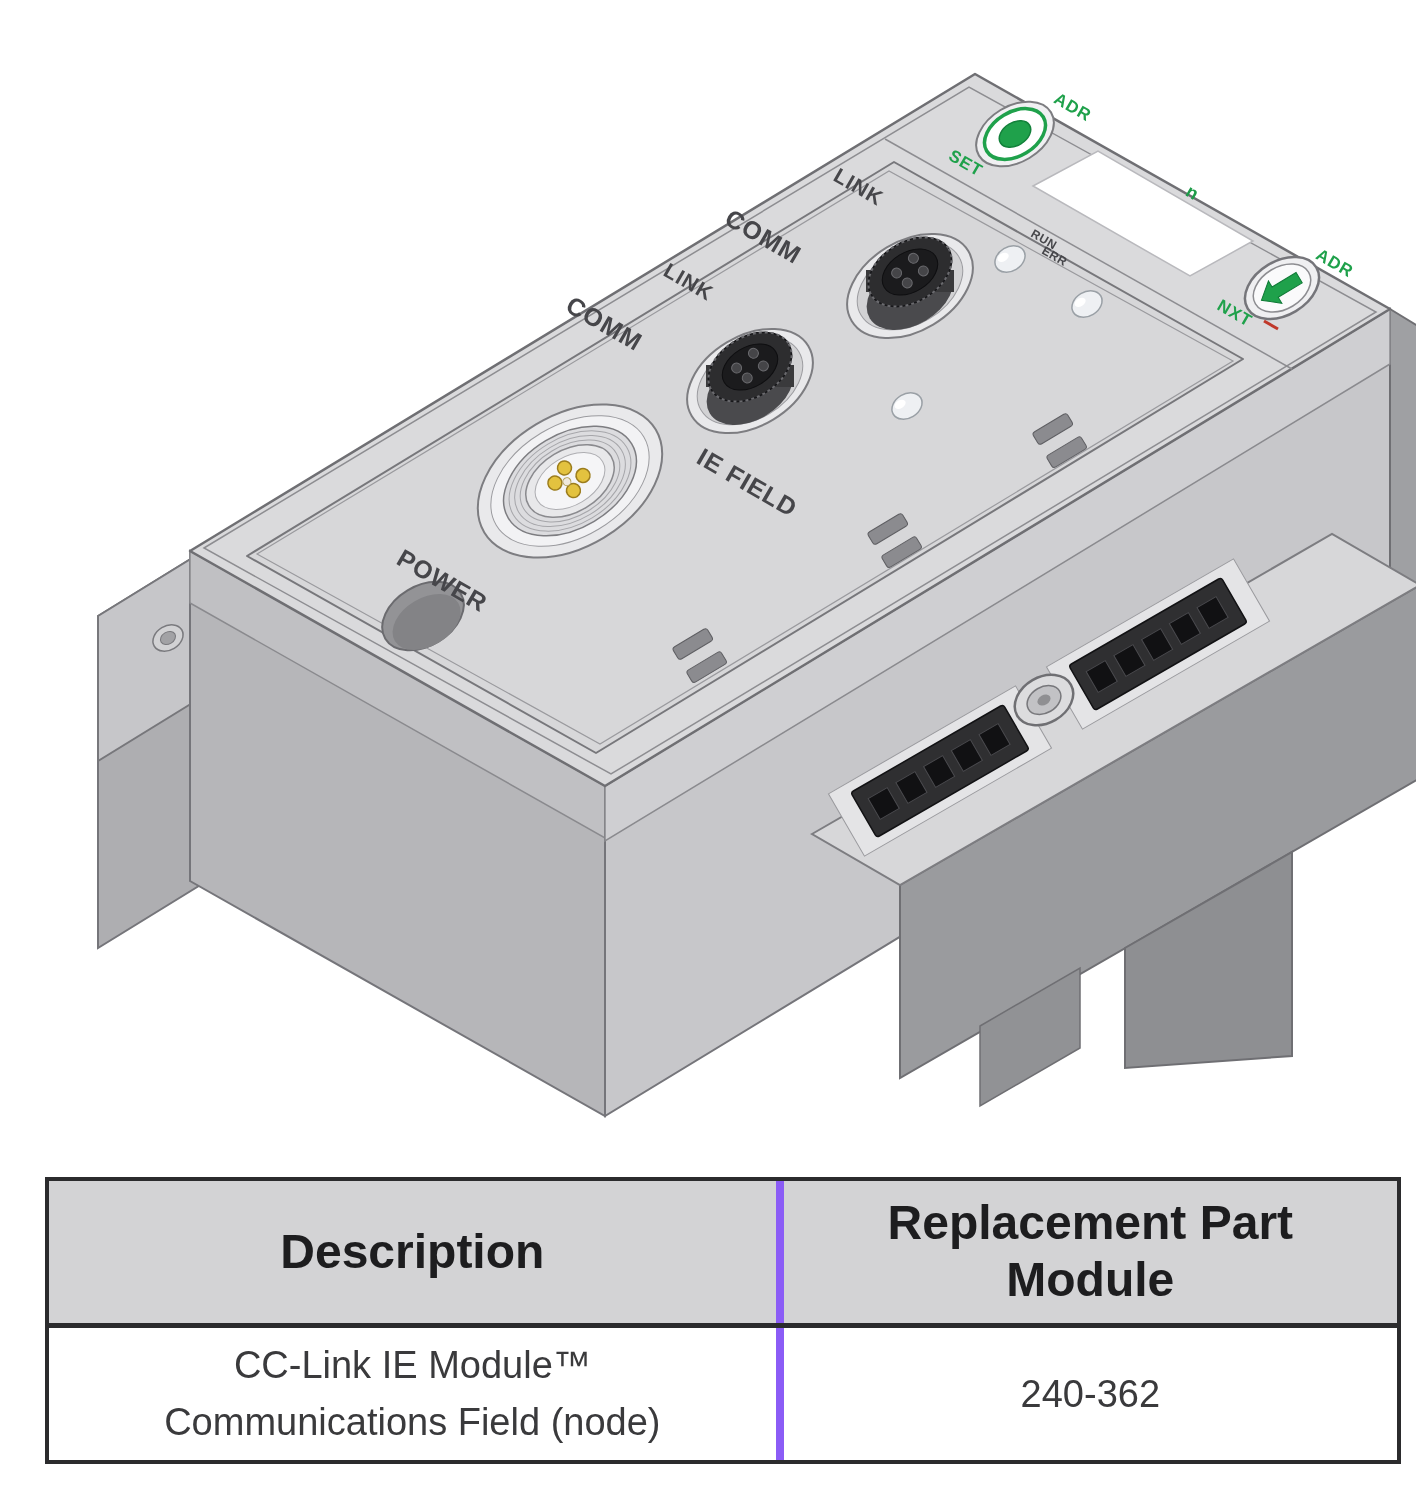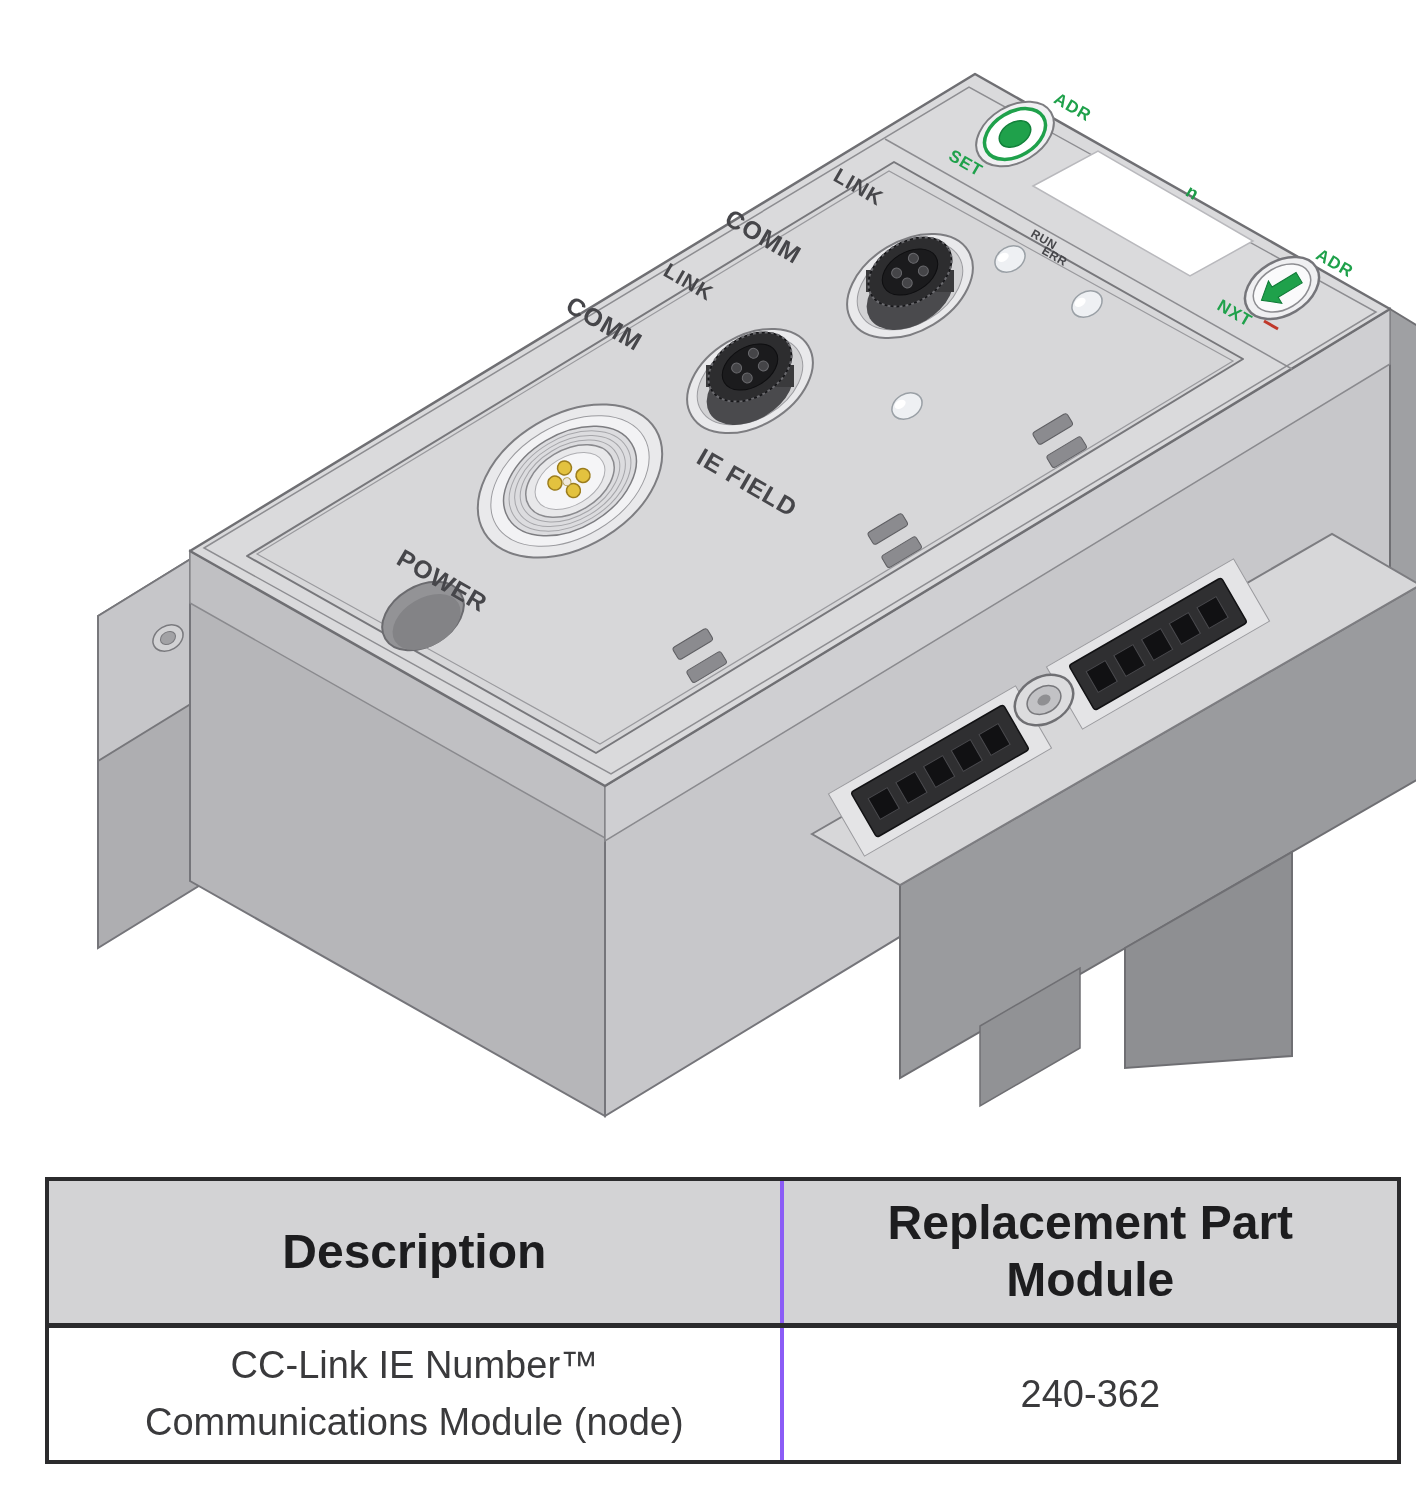--- a/index.html
+++ b/index.html
@@ -7,21 +7,21 @@
   .figure{position:absolute;left:0;top:0;width:1416px;height:1160px;}
   .figure svg{display:block;width:100%;height:100%;}
 
   
   .parts-table{position:absolute;left:45px;top:1177px;width:1348px;border:4px solid #2b2b2d;background:#ffffff;}
   .t-head{display:grid;grid-template-columns:54.5% 45.5%;background:#d3d3d5;border-bottom:5px solid #2b2b2d;}
   .t-body{display:grid;grid-template-columns:54.5% 45.5%;background:#ffffff;}
   .t-cell{display:flex;flex-direction:column;align-items:center;justify-content:center;text-align:center;}
   .t-head .t-cell{height:142px;}
   .t-body .t-cell{height:132px;}
-  .t-cell.first{border-right:4px solid #8b5cf6;justify-content:center;}
+  .t-cell.first{border-right:8px solid #8b5cf6;justify-content:center;}
   .th-text{font-weight:bold;font-size:48px;line-height:1.18;color:#1d1d1f;max-width:540px;}
   .td-text{font-size:38px;line-height:1.5;color:#3a3a3c;}
 
   
   .lbl{font-family:"Liberation Sans",sans-serif;font-weight:600;fill:#46464a;letter-spacing:1px;}
   .lbl-big{font-size:25px;}
   .lbl-mid{font-size:21px;}
   .lbl-tiny{font-size:12px;letter-spacing:0.5px;}
   .lbl-green{font-family:"Liberation Sans",sans-serif;font-weight:bold;fill:#1fa14b;font-size:17px;letter-spacing:1px;}
   .brand{font-family:"Liberation Sans",sans-serif;font-weight:bold;fill:#1e9c49;font-size:18px;letter-spacing:2px;}
@@ -231,20 +231,20 @@
   <div class="t-head">
     <div class="t-cell first">
       <div class="th-text">Description</div>
     </div>
     <div class="t-cell">
       <div class="th-text">Replacement Part Module</div>
     </div>
   </div>
   <div class="t-body">
     <div class="t-cell first">
-      <div class="td-text">CC-Link IE Number™</div>
-      <div class="td-text">Communications Module (node)</div>
+      <div class="td-text">CC-Link IE Module™</div>
+      <div class="td-text">Communications Field (node)</div>
     </div>
     <div class="t-cell">
       <div class="td-text">240-362</div>
     </div>
   </div>
 </section>
 
 </body></html>

